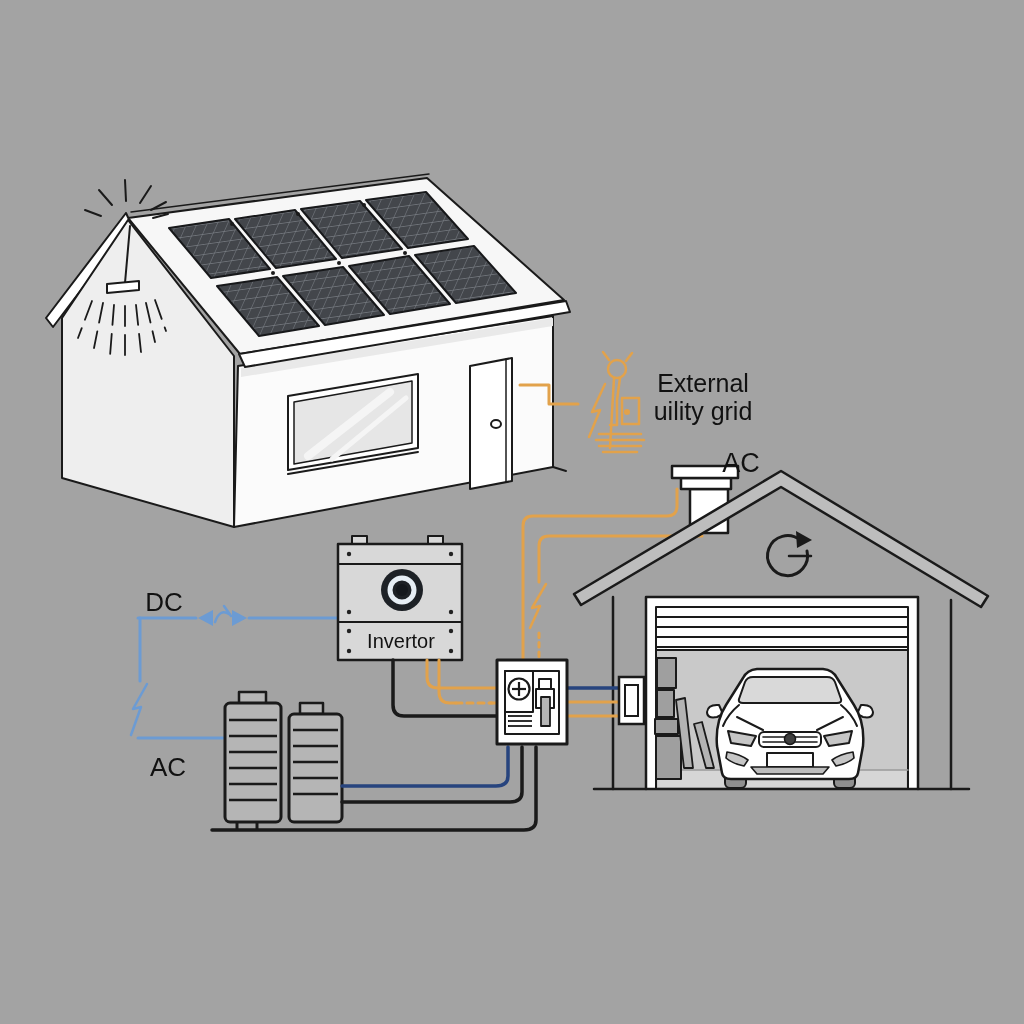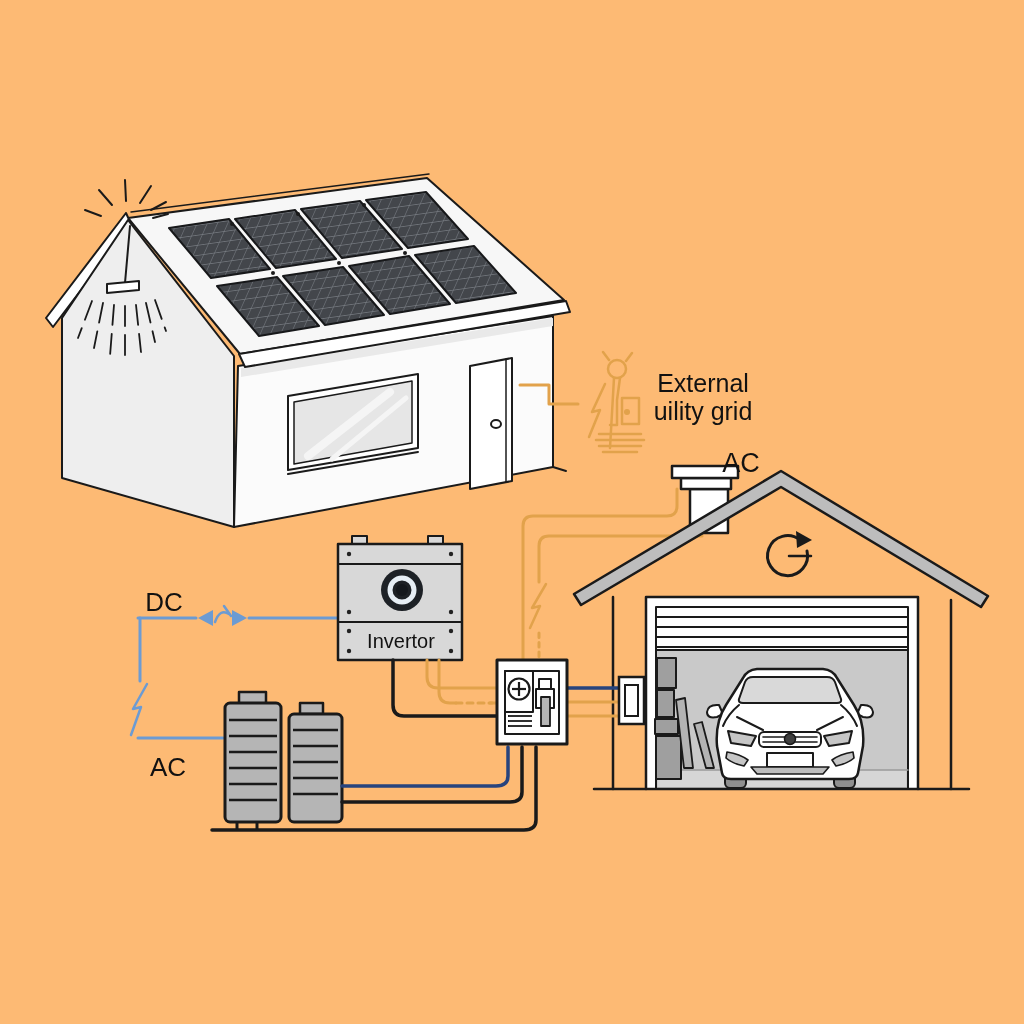--- a/index.html
+++ b/index.html
@@ -1,16 +1,16 @@
 <!DOCTYPE html>
 <html><head>
 <meta charset="utf-8">
 <style>
   html,body{margin:0;padding:0;background:#ffffff;}
-  .stage{width:1024px;height:1024px;position:relative;background:#fdba74;overflow:hidden;}
+  .stage{width:1024px;height:1024px;position:relative;background:#a3a3a3;overflow:hidden;}
   svg{display:block;}
   text{font-family:"Liberation Sans", sans-serif; fill:#111; stroke:none;}
   .lbl-big{font-size:26px;}
   .lbl-grid{font-size:25px;}
   .lbl-inv{font-size:20px;}
   .lbl-ac-garage{font-size:27px;}
 </style>
 </head>
 <body>
 

